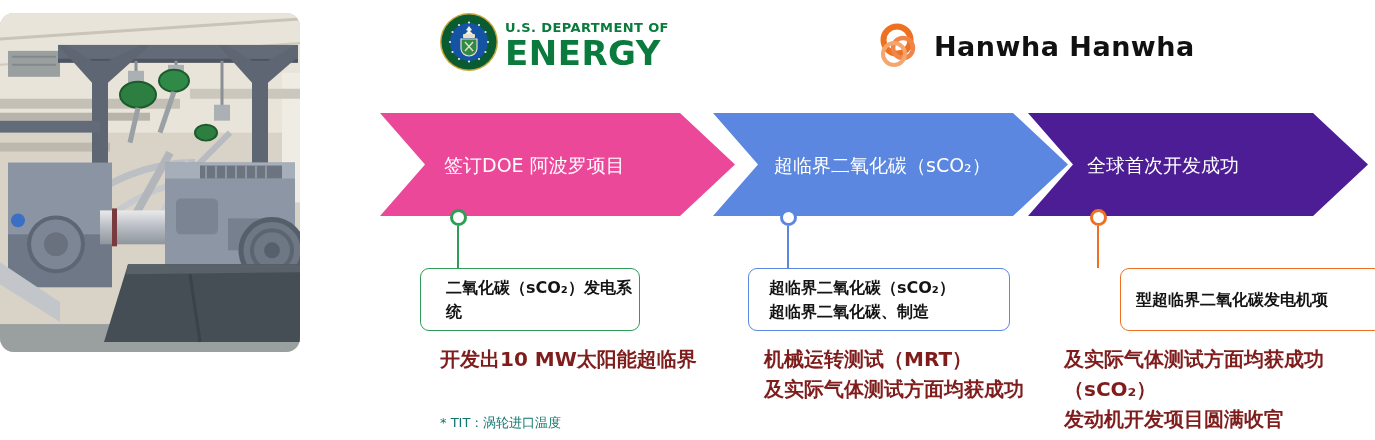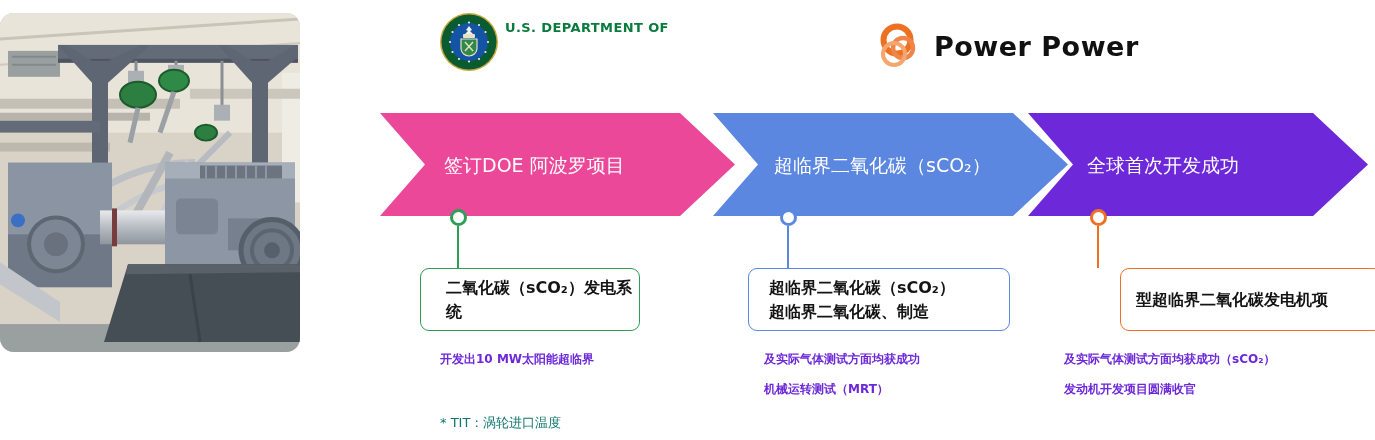--- a/index.html
+++ b/index.html
@@ -27,21 +27,21 @@
   
   .arrow { position:absolute; top:113px; height:103px; display:flex; flex-direction:column;
            justify-content:center; color:#ffffff; }
   .arrow .al { display:block; font-size:19px; line-height:30px; font-weight:500; }
   .arrow-1 { left:380px; width:355px; background:#ec4899;
              clip-path:polygon(0 0, 300px 0, 355px 50%, 300px 100%, 0 100%, 45px 50%);
              padding-left:64px; }
   .arrow-2 { left:713px; width:355px; background:#5b87e0;
              clip-path:polygon(0 0, 300px 0, 355px 50%, 300px 100%, 0 100%, 45px 50%);
              padding-left:61px; }
-  .arrow-3 { left:1028px; width:340px; background:#6d28d9;
+  .arrow-3 { left:1028px; width:340px; background:#4c1d95;
              clip-path:polygon(0 0, 285px 0, 340px 50%, 285px 100%, 0 100%, 45px 50%);
              padding-left:59px; }
 
   
   .dot { position:absolute; top:209px; width:17px; height:17px; border-radius:50%;
          background:#ffffff; border:3px solid; z-index:3; }
   .dot-1 { left:450px; border-color:#2e9e57; }
   .dot-2 { left:780px; border-color:#5b87e0; }
   .dot-3 { left:1090px; border-color:#ee7123; }
   .vline { position:absolute; top:226px; width:2px; height:42px; }
@@ -52,21 +52,21 @@
   
   .mbox { position:absolute; top:268px; height:63px; border-radius:9px; background:#ffffff;
           display:flex; flex-direction:column; justify-content:center; border:1.5px solid; }
   .mbox .bl { display:block; font-size:16px; font-weight:bold; color:#141414; line-height:24px; }
   .mbox-1 { left:420px; width:220px; border-color:#2e9e57; padding-left:25px; }
   .mbox-2 { left:748px; width:262px; border-color:#5b87e0; padding-left:20px; }
   .mbox-3 { left:1120px; width:263px; border-color:#ee7123; padding-left:15px;justify-content:center; }
 
   
   .detail { position:absolute; top:344px; }
-  .detail .dl { display:block; font-size:12px; font-weight:bold; color:#6d28d9; line-height:30px; }
+  .detail .dl { display:block; font-size:20px; font-weight:bold; color:#7f1d1d; line-height:30px; }
   .detail-1 { left:440px; }
   .detail-2 { left:764px; }
   .detail-3 { left:1064px; }
   .footnote { position:absolute; left:440px; top:414px; font-size:13px; color:#0f766e; }
 </style>
 </head>
 <body>
 
 <div class="stage">
 
@@ -173,30 +173,31 @@
           <circle cx="20" cy="47" r="1.1"></circle>
           <circle cx="30" cy="49.5" r="1.1"></circle>
       </g>
       <path d="M30 14 l3 4 -2 1 3 3 -8 0 3 -3 -2 -1 z" fill="#f5f2e8"></path>
       <rect x="24" y="22" width="12" height="4" rx="1" fill="#e8e0c8"></rect>
       <path d="M22 27 h16 v10 a8 8 0 0 1 -8 7 a8 8 0 0 1 -8 -7 z" fill="#2f8a47" stroke="#e8e0c8" stroke-width="1.2"></path>
       <path d="M26 30 l8 9 M34 30 l-8 9" stroke="#e8e0c8" stroke-width="1.4"></path>
     </svg>
     <div class="doe-text">
       <div class="doe-line1">U.S. DEPARTMENT OF</div>
+      <div class="doe-line2">ENERGY</div>
     </div>
   </div>
 
   <div class="hanwha-logo">
     <svg class="hanwha-mark" viewBox="0 0 54 46">
       <circle cx="25" cy="17" r="13.5" fill="none" stroke="#ee7123" stroke-width="6"></circle>
       <circle cx="31" cy="25" r="10" fill="none" stroke="#f0854a" stroke-width="4.5"></circle>
       <circle cx="22" cy="31" r="11" fill="none" stroke="#f5a66f" stroke-width="4"></circle>
     </svg>
-    <span class="hanwha-name">Power Power</span>
+    <span class="hanwha-name">Hanwha Hanwha</span>
   </div>
 
   <div class="arrow arrow-1">
     <span class="al">签订DOE 阿波罗项目</span>
     <span class="al"></span>
   </div>
   <div class="dot dot-1"></div>
   <div class="vline vline-1"></div>
   <div class="mbox mbox-1">
     <span class="bl">二氧化碳（sCO₂）发电系统</span>
@@ -210,22 +211,22 @@
   <div class="arrow arrow-2">
     <span class="al">超临界二氧化碳（sCO₂）</span>
   </div>
   <div class="dot dot-2"></div>
   <div class="vline vline-2"></div>
   <div class="mbox mbox-2">
     <span class="bl">超临界二氧化碳（sCO₂）</span>
     <span class="bl">超临界二氧化碳、制造</span>
   </div>
   <div class="detail detail-2">
+    <span class="dl">机械运转测试（MRT）</span>
     <span class="dl">及实际气体测试方面均获成功</span>
-    <span class="dl">机械运转测试（MRT）</span>
   </div>
 
   <div class="arrow arrow-3">
     <span class="al">全球首次开发成功</span>
     <span class="al"></span>
   </div>
   <div class="dot dot-3"></div>
   <div class="vline vline-3"></div>
   <div class="mbox mbox-3">
     <span class="bl">型超临界二氧化碳发电机项</span>

